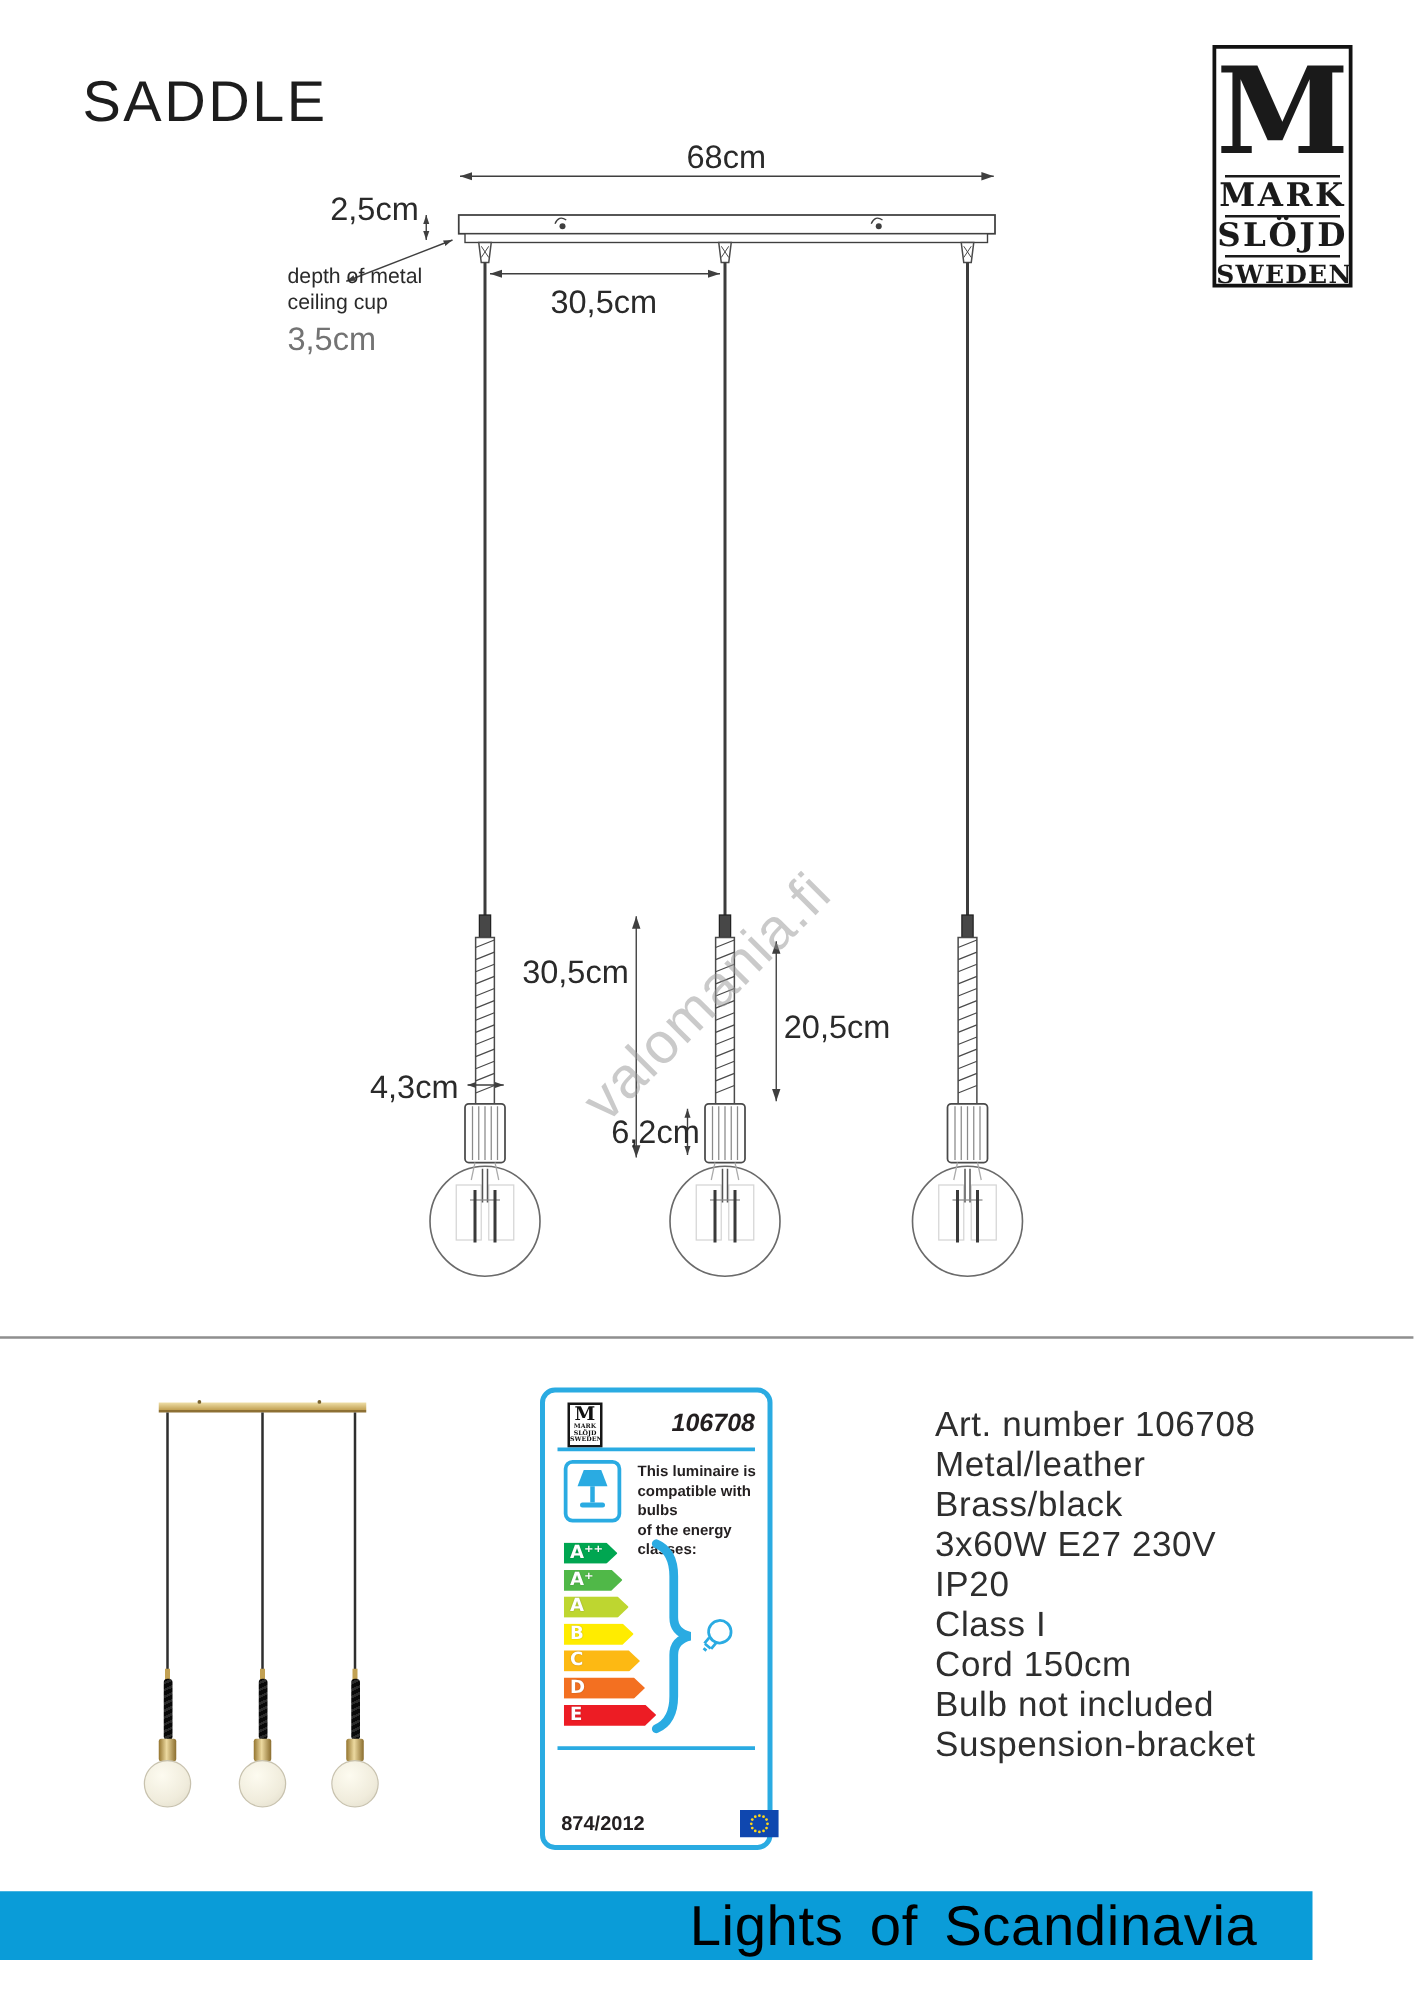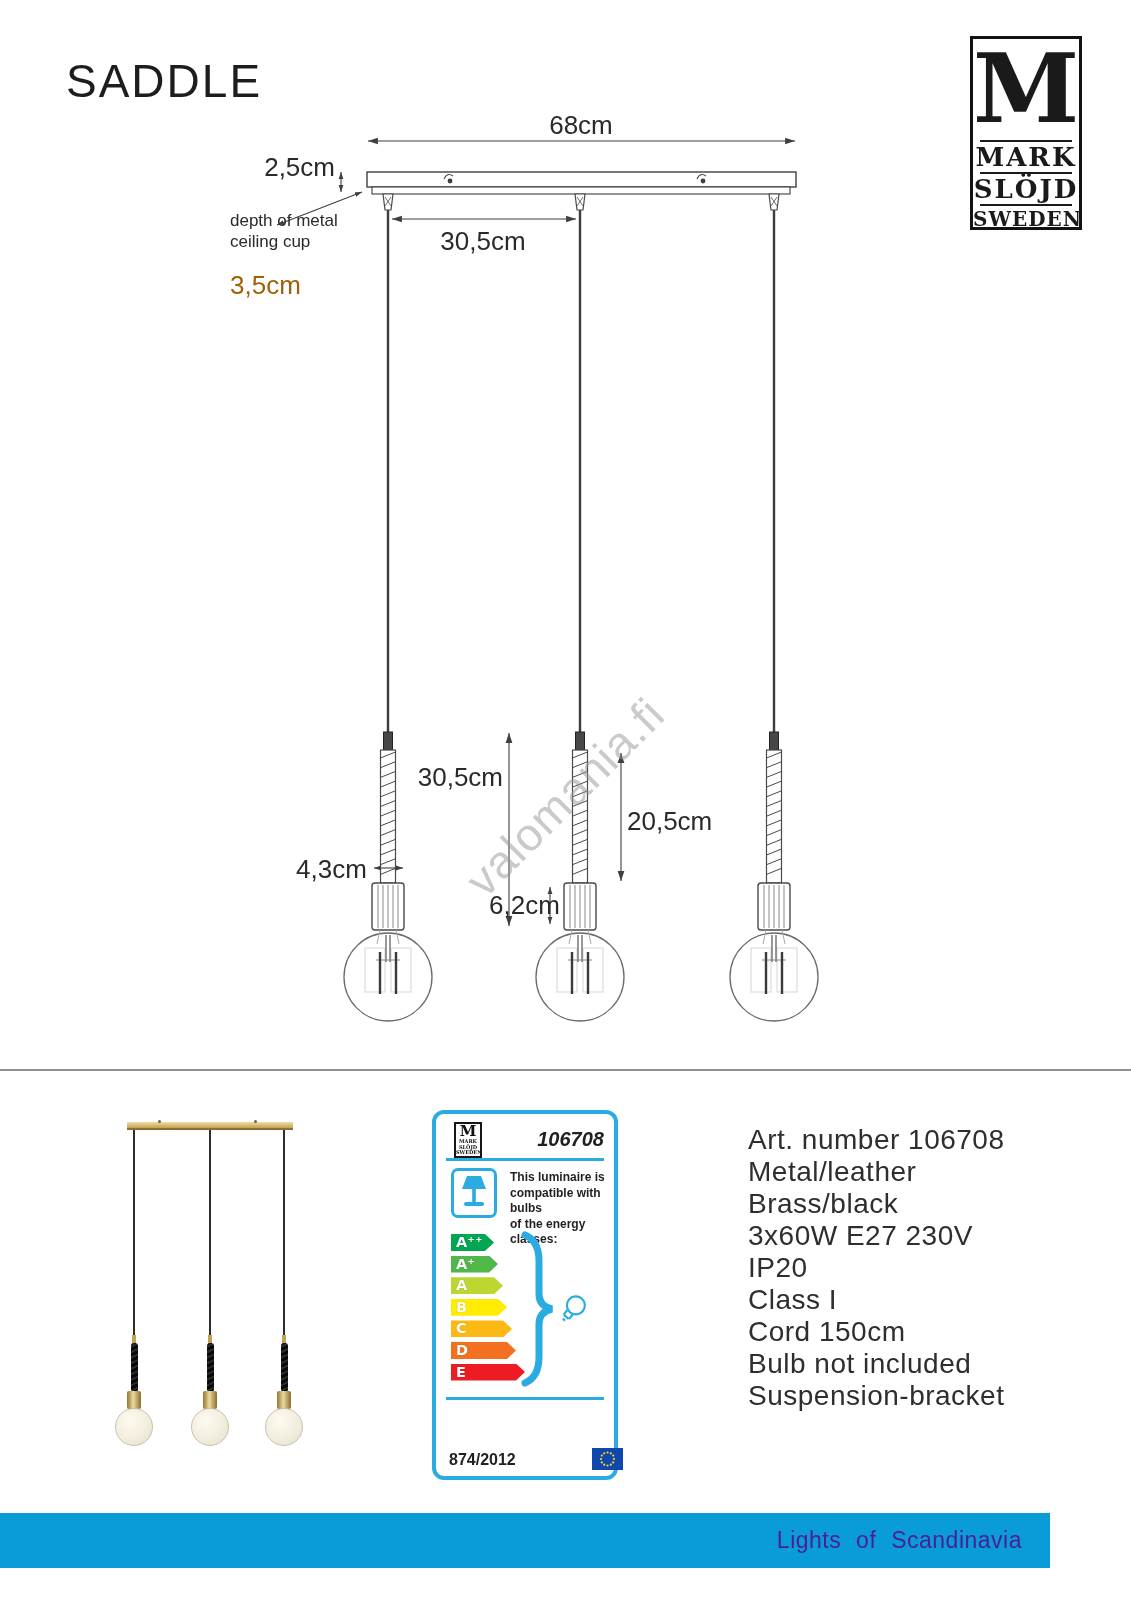--- a/index.html
+++ b/index.html
@@ -19,21 +19,21 @@
   .logo-word{font-family:"DejaVu Serif",serif;font-weight:bold;font-size:26px;line-height:28px;
              letter-spacing:2px;color:#1a1a1a;}
   .logo-sweden{font-family:"DejaVu Serif",serif;font-weight:bold;font-size:20px;line-height:24px;
              letter-spacing:1px;color:#1a1a1a;}
 
   
   .drawing{position:absolute;left:0;top:0;}
   .dim{position:absolute;font-size:26px;color:#2a2a2a;}
   .note{position:absolute;left:230px;top:210px;}
   .note-l{font-size:17px;line-height:21px;color:#2a2a2a;}
-  .note-v{font-size:26px;margin-top:18px;color:#a16207;}
+  .note-v{font-size:26px;margin-top:4px;color:#737373;}
   .watermark{position:absolute;left:390px;top:770px;width:350px;text-align:center;
              transform:rotate(-45deg);font-size:46px;letter-spacing:1px;
              color:rgba(150,150,150,0.5);}
 
   
   .separator{position:absolute;left:0;top:1069px;width:1131px;height:2px;background:#8f8f8f;}
 
   
   .photo{position:absolute;left:127px;top:1118px;width:166px;height:345px;}
   .ph-bar{position:absolute;left:0;top:4px;width:166px;height:6px;
@@ -71,21 +71,21 @@
            text-shadow:0 0 1px rgba(0,0,0,.35);}
   .el-foot{position:absolute;left:11px;right:9px;top:334px;height:24px;}
   .el-reg{position:absolute;left:2px;top:3px;font-size:16px;font-weight:bold;color:#231f20;}
 
   
   .specs{position:absolute;left:748px;top:1124px;}
   .spec-line{font-size:28px;line-height:32px;color:#2e2e2e;font-weight:400;letter-spacing:0.5px;}
 
   
   .footer{position:absolute;left:0;top:1513px;width:1050px;height:55px;background:#0a9cd8;
-          color:#4c1d95;font-size:23px;line-height:55px;text-align:right;padding-right:28px;
+          color:#000000;font-size:45px;line-height:55px;text-align:right;padding-right:44px;
           box-sizing:border-box;word-spacing:8px;letter-spacing:0.5px;}
 </style>
 </head>
 <body>
 
 <div class="page">
 
   <div class="title">SADDLE</div>
 
   <div class="logo">

